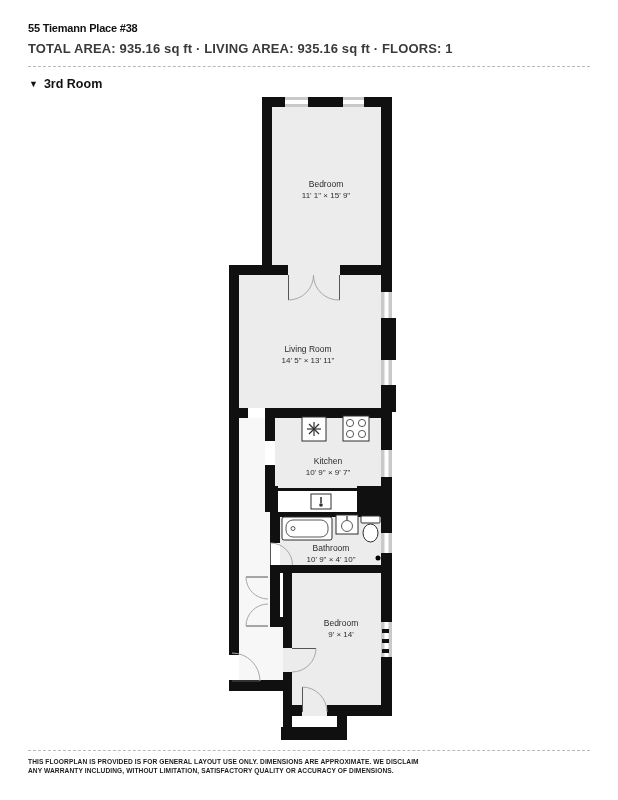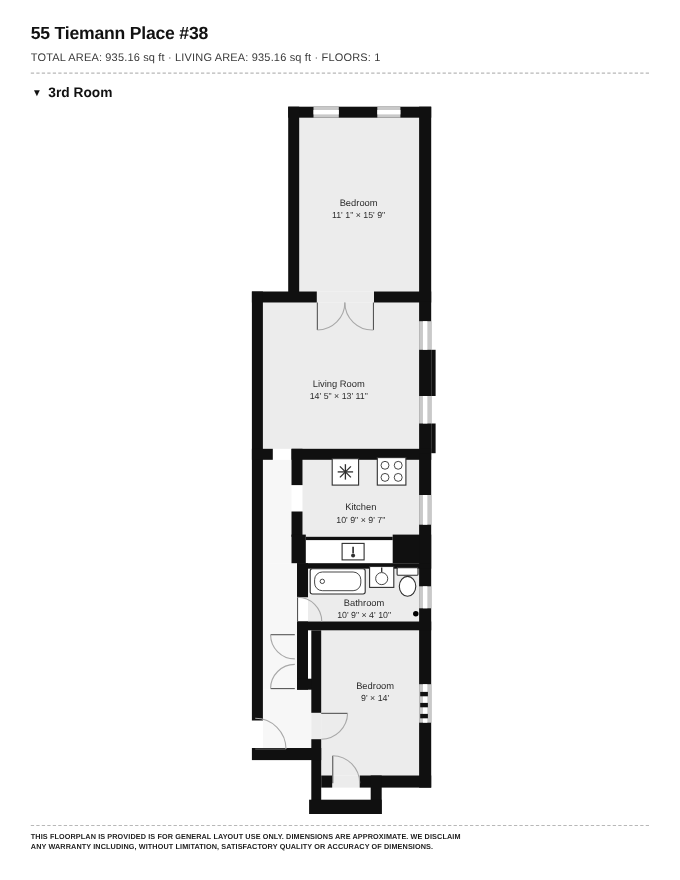--- a/index.html
+++ b/index.html
@@ -4,22 +4,22 @@
 <style>
   :root{
     --wall:#101010; --room-floor:#ececec; --hall-floor:#f7f7f7;
     --window:#c9c9c9; --arc:#a8a8a8; --leaf:#555555;
     --fixture:#2f2f2f; --text:#2b2b2b; --dash:#b8b8b8;
   }
   html,body{margin:0;padding:0;background:#fff;}
   body{font-family:"Liberation Sans","DejaVu Sans",sans-serif;}
   .page{position:relative;width:618px;height:800px;background:#fff;overflow:hidden;}
   .header{position:absolute;left:28px;top:22px;right:28px;}
-  .title{font-size:16px;font-weight:bold;color:#111;letter-spacing:-0.2px;}
-  .meta{margin-top:7px;font-size:10px;font-weight:normal;color:#3a3a3a;letter-spacing:0.15px;}
+  .title{font-size:11px;font-weight:bold;color:#111;letter-spacing:-0.2px;}
+  .meta{margin-top:7px;font-size:13px;font-weight:bold;color:#3a3a3a;letter-spacing:0.15px;}
   .rule{position:absolute;left:28px;right:28px;border-top:1px dashed var(--dash);height:0;}
   .rule-top{top:66px;}
   .rule-bottom{top:750px;}
   .floor-label{position:absolute;left:29px;top:77px;font-size:12.5px;font-weight:bold;color:#111;display:flex;align-items:center;gap:6px;}
   .floor-label .tri{font-size:9px;line-height:1;position:relative;top:0.5px;}
   .footer{position:absolute;left:28px;top:757px;width:400px;font-size:6.6px;font-weight:bold;color:#1c1c1c;line-height:1.4;letter-spacing:0.1px;}
   svg{position:absolute;left:0;top:0;}
   .wall{fill:var(--wall);}
   .floor{fill:var(--room-floor);}
   .hall{fill:var(--hall-floor);}

